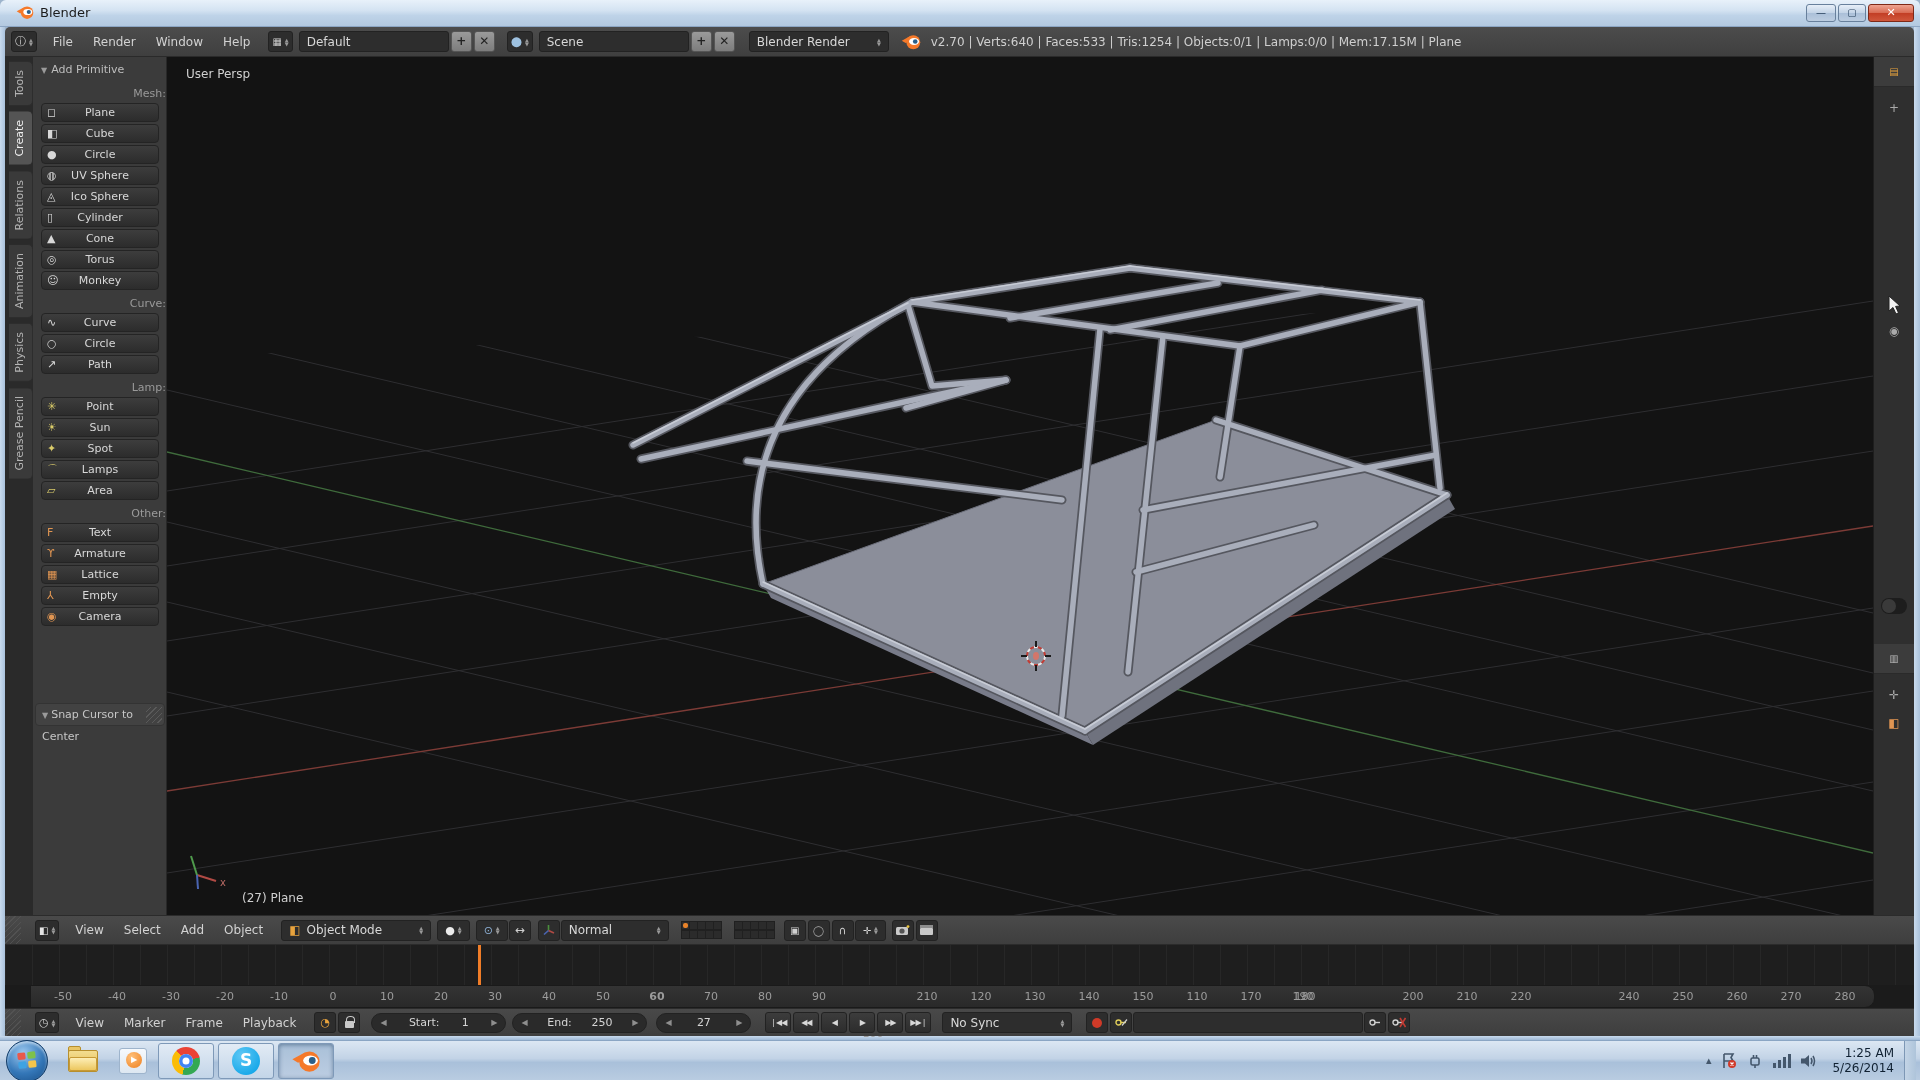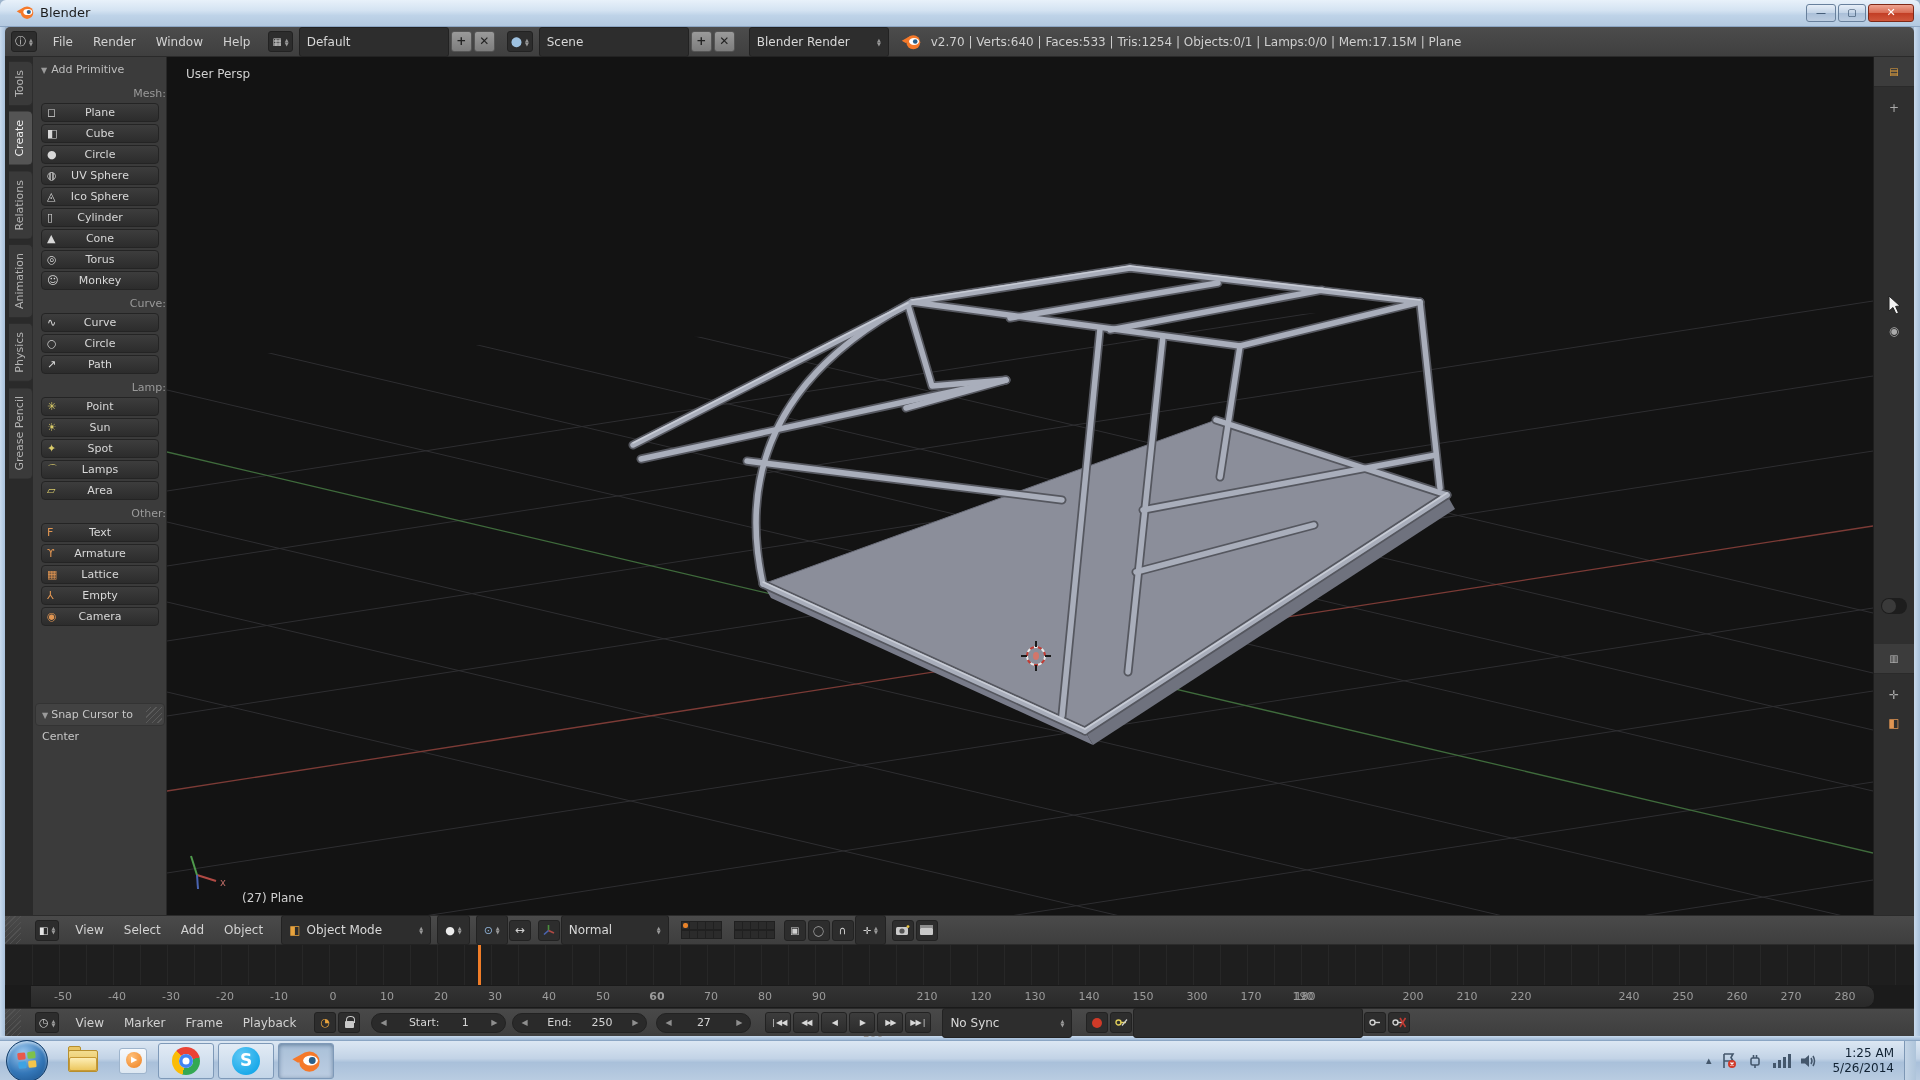--- a/index.html
+++ b/index.html
@@ -31,21 +31,21 @@
 
   
   #infobar { left:5px; top:27px; width:1909px; height:30px;
     background:linear-gradient(#4c4c4c,#3f3f3f); border-bottom:1px solid #2a2a2a;
     display:flex; align-items:center; color:#d5d5d5; font-size:12px; border-radius:5px 5px 0 0; }
   .menu-item { padding:0 10px; line-height:30px; color:#d2d2d2; cursor:default; }
   .edbtn { display:flex; align-items:center; background:#2d2d2d; border:1px solid #222;
     border-radius:3px; height:21px; padding:0 3px; margin:0 6px; color:#cfcfcf; }
   .udarr { display:flex; flex-direction:column; font-size:5px; line-height:4px; color:#999; margin-left:3px; }
   .dd { display:flex; align-items:center; background:#2d2d2d; border:1px solid #222;
-    border-radius:3px; height:30px; padding:0 7px; color:#d8d8d8; }
+    border-radius:3px; height:21px; padding:0 7px; color:#d8d8d8; }
   .sqbtn { width:21px; height:21px; background:linear-gradient(#9a9a9a,#7d7d7d);
     border:1px solid #555; border-radius:3px; color:#222; font-size:12px; font-weight:bold;
     line-height:19px; text-align:center; margin-left:2px; }
   #stats { margin-left:10px; color:#cfcfcf; white-space:nowrap; }
 
   
   #tabstrip { left:5px; top:57px; width:28px; height:858px; background:#2a2a2a; }
   .vtab { position:relative; margin:4px 0 5px 4px; width:24px; background:#3a3a3a;
     border:1px solid #2d2d2d; border-right:none; border-radius:5px 0 0 5px;
     color:#b4b4b4; font-size:11px; writing-mode:vertical-rl; transform:rotate(180deg);
@@ -529,21 +529,21 @@
         <span class="rlabel" style="left: 626px; font-weight: bold;">60</span>
         <span class="rlabel" style="left: 680px;">70</span>
         <span class="rlabel" style="left: 734px;">80</span>
         <span class="rlabel" style="left: 788px;">90</span>
         <span class="rlabel" style="left: 842px; margin-top: 37px;">100</span>
         <span class="rlabel" style="left: 896px;">210</span>
         <span class="rlabel" style="left: 950px;">120</span>
         <span class="rlabel" style="left: 1004px;">130</span>
         <span class="rlabel" style="left: 1058px;">140</span>
         <span class="rlabel" style="left: 1112px;">150</span>
-        <span class="rlabel" style="left: 1166px;">300</span>
+        <span class="rlabel" style="left: 1166px;">110</span>
         <span class="rlabel" style="left: 1220px;">170</span>
         <span class="rlabel" style="left: 1274px;">180</span>
         <span class="rlabel" style="left: 1272px;">190</span>
         <span class="rlabel" style="left: 1382px;">200</span>
         <span class="rlabel" style="left: 1436px;">210</span>
         <span class="rlabel" style="left: 1490px;">220</span>
         <span class="rlabel" style="left: 1632px; margin-top: 17px;">230</span>
         <span class="rlabel" style="left: 1598px;">240</span>
         <span class="rlabel" style="left: 1652px;">250</span>
         <span class="rlabel" style="left: 1706px;">260</span>

